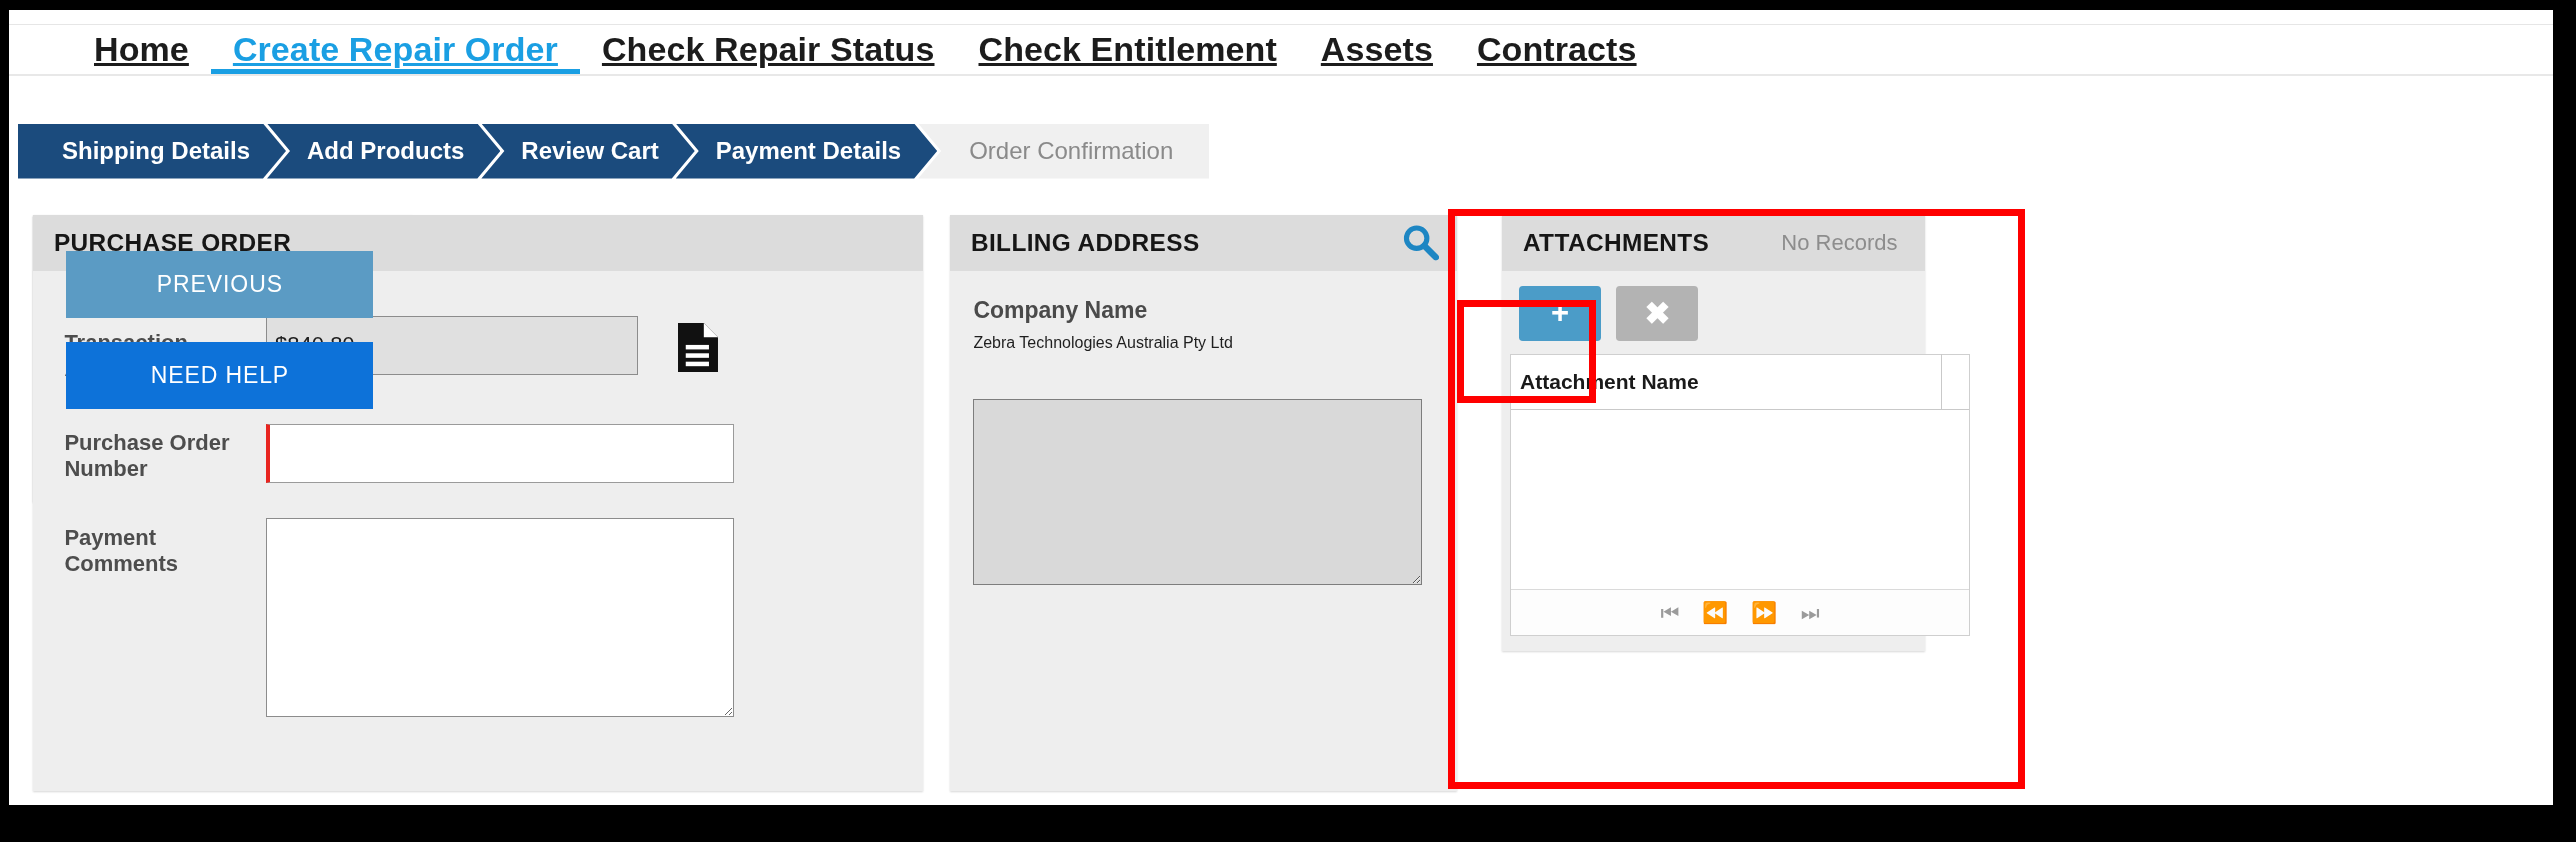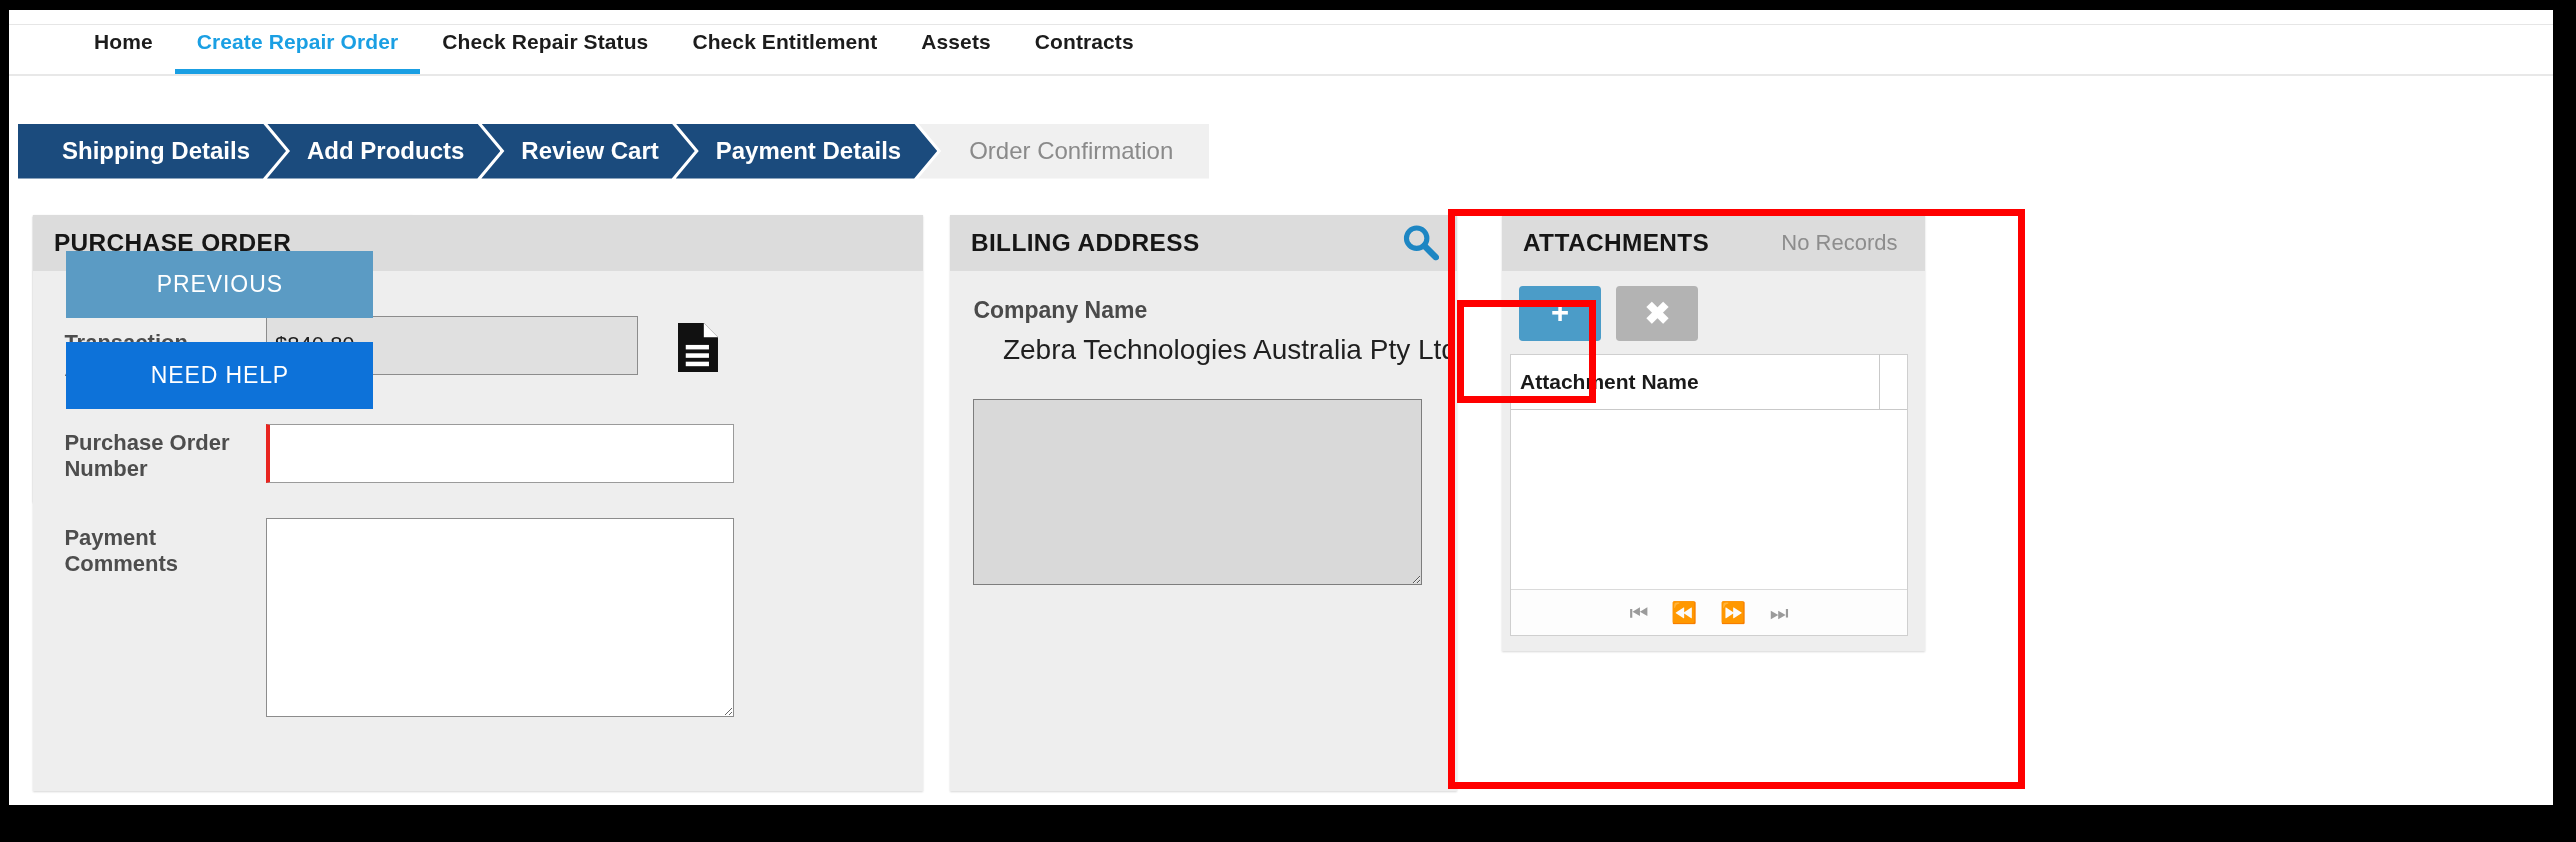--- a/index.html
+++ b/index.html
@@ -43,26 +43,27 @@
     position: absolute;
     left: 63px; top: 0;
     height: 50px;
     display: flex;
     align-items: flex-start;
   }
   .nav-item {
     position: relative;
     height: 50px;
     padding: 5.1px 22px 0 22px;
-    font-size: 21px;
+    font-size: 34px;
     font-weight: bold;
     color: #1c1c1c;
     white-space: nowrap;
     letter-spacing: 0.1px;
     cursor: pointer;
+    text-decoration: underline;
   }
   .nav-item.active { color: #1a9fe3; }
   .nav-item.active::after {
     content: "";
     position: absolute;
     left: 0; right: 0;
     bottom: 0;
     height: 5.8px;
     background: #1a9fe3;
   }
@@ -217,24 +218,23 @@
     position: absolute;
     left: 23px; top: 26px;
     font-size: 23px;
     font-weight: bold;
     color: #4a4a4a;
   }
   .billing-value {
     position: absolute;
     left: 23px; top: 63px;
     width: 513px;
-    font-size: 28px;
+    font-size: 16px;
     color: #1f1f1f;
     white-space: nowrap;
-    text-align: center;
   }
   #billing-box {
     position: absolute;
     left: 23px; top: 128px;
     width: 449px; height: 186px;
     background: #d9d9d9;
     border: 1.9px solid #7d7d7d;
     resize: both;
     overflow: auto;
   }
@@ -268,21 +268,21 @@
   #btn-remove { background: #b3b3b3; }
   #attach-toolbar {
     position: absolute;
     left: 16.7px; top: 15.4px;
     display: flex;
     gap: 15.4px;
   }
   #attach-grid {
     position: absolute;
     left: 7.7px; top: 83px;
-    width: 398px;
+    width: 460px;
     height: 282px;
     background: #ffffff;
     border: 1.3px solid #cfcfcf;
     display: flex;
     flex-direction: column;
   }
   #grid-header {
     height: 55px;
     border-bottom: 1.3px solid #c9c9c9;
     display: flex;

